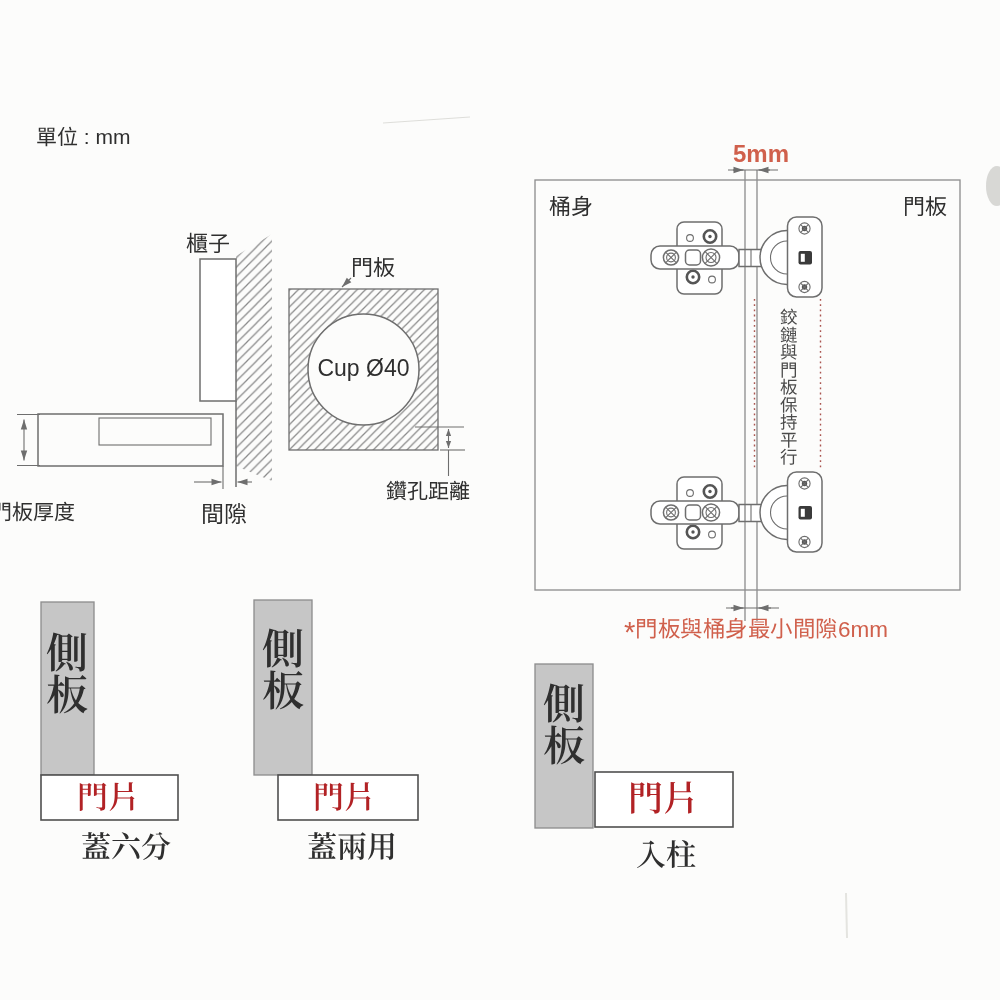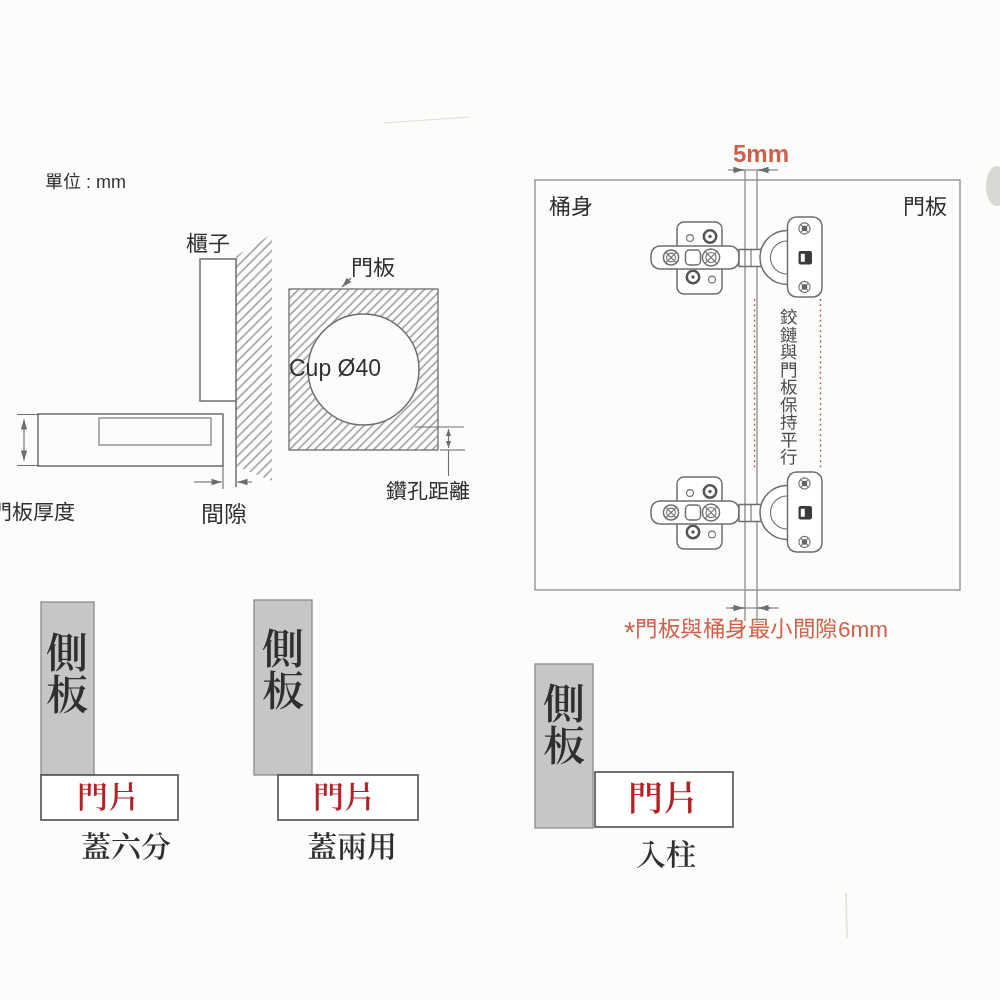--- a/index.html
+++ b/index.html
@@ -234,37 +234,37 @@
   <g data-name="overlay-types-diagrams">
     <rect data-name="side-panel-bar" x="41" y="602" width="53" height="173" class="gfill lnl"></rect>
     <rect data-name="side-panel-bar" x="254" y="600" width="58" height="175" class="gfill lnl"></rect>
     <rect data-name="side-panel-bar" x="535" y="664" width="58" height="164" class="gfill lnl"></rect>
     <rect data-name="door-piece-box" x="41" y="775" width="137" height="45" class="wfill dk"></rect>
     <rect data-name="door-piece-box" x="278" y="775" width="140" height="45" class="wfill dk"></rect>
     <rect data-name="door-piece-box" x="595" y="772" width="138" height="55" class="wfill dk"></rect>
   </g>
 </svg>
 
-<div class="lbl cjk" data-name="unit-label" style="left:45px;top:126px;font-size:18px;margin-top:46px;"><svg class="g" viewBox="0 0 1000 1000" aria-hidden="true">
+<div class="lbl cjk" data-name="unit-label" style="left:36px;top:126px;font-size:21px;"><svg class="g" viewBox="0 0 1000 1000" aria-hidden="true">
       <use href="#gs55AE"></use>
     </svg><svg class="g" viewBox="0 0 1000 1000" aria-hidden="true">
       <use href="#gs4F4D"></use>
     </svg><span> </span><span>:</span><span> </span><span>m</span><span>m</span></div>
 
 <div class="lbl cjk" data-name="cabinet-label" style="left:186px;top:232px;font-size:22px;"><svg class="g" viewBox="0 0 1000 1000" aria-hidden="true">
       <use href="#gs6AC3"></use>
     </svg><svg class="g" viewBox="0 0 1000 1000" aria-hidden="true">
       <use href="#gs5B50"></use>
     </svg></div>
 <div class="lbl cjk" data-name="door-panel-label-left" style="left:351px;top:256px;font-size:22px;"><svg class="g" viewBox="0 0 1000 1000" aria-hidden="true">
       <use href="#gs9580"></use>
     </svg><svg class="g" viewBox="0 0 1000 1000" aria-hidden="true">
       <use href="#gs677F"></use>
     </svg></div>
-<div class="lbl" data-name="cup-diameter-label" style="left:289px;top:357px;width:149px;text-align:left;font-size:23px;">Cup Ø40</div>
+<div class="lbl" data-name="cup-diameter-label" style="left:289px;top:357px;width:149px;text-align:center;font-size:23px;">Cup Ø40</div>
 <div class="lbl cjk" data-name="drill-distance-label" style="left:386px;top:480px;font-size:21px;"><svg class="g" viewBox="0 0 1000 1000" aria-hidden="true">
       <use href="#gs947D"></use>
     </svg><svg class="g" viewBox="0 0 1000 1000" aria-hidden="true">
       <use href="#gs5B54"></use>
     </svg><svg class="g" viewBox="0 0 1000 1000" aria-hidden="true">
       <use href="#gs8DDD"></use>
     </svg><svg class="g" viewBox="0 0 1000 1000" aria-hidden="true">
       <use href="#gs96E2"></use>
     </svg></div>
 <div class="lbl cjk" data-name="gap-label" style="left:201px;top:502px;font-size:23px;"><svg class="g" viewBox="0 0 1000 1000" aria-hidden="true">

